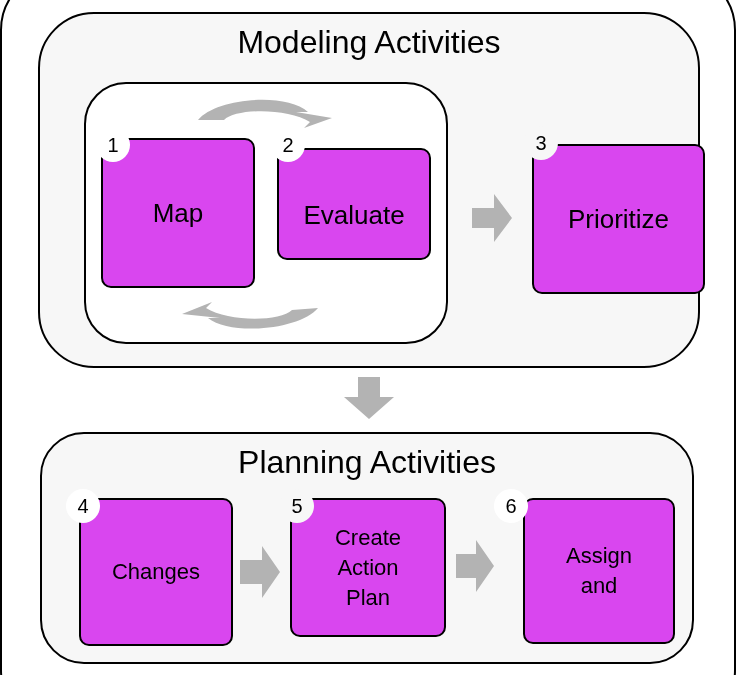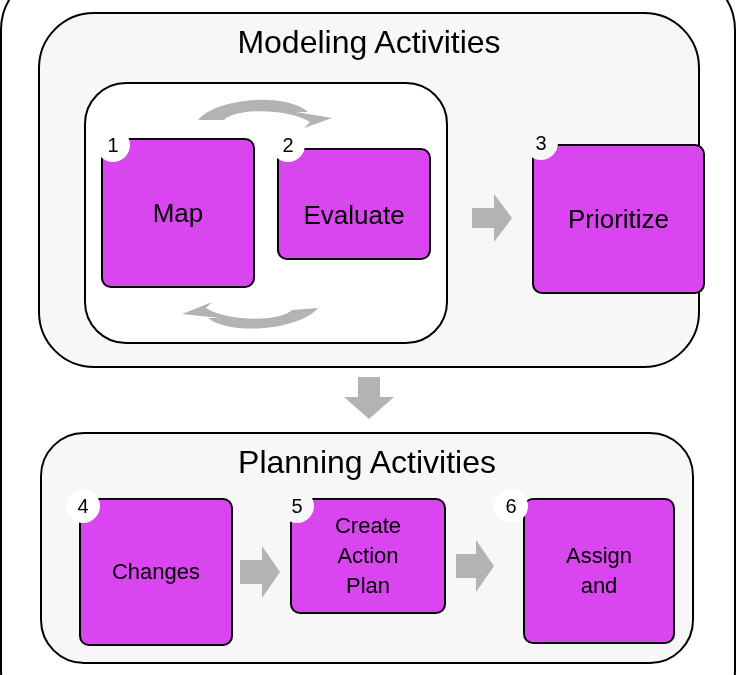--- a/index.html
+++ b/index.html
@@ -64,21 +64,21 @@
 
 <div class="abs step" style="left:79px; top:498px; width:154px; height:148px; flex-direction:column;">
   <span class="step-label small">Changes</span>
 </div>
 <div class="num white" style="left:66px; top:489px;">4</div>
 
 <svg class="arrow" style="left:240px; top:546px;" width="40" height="52" viewBox="0 0 40 52">
   <path d="M0,14 L22,14 L22,0 L40,26 L22,52 L22,38 L0,38 Z" fill="#b3b3b3"></path>
 </svg>
 
-<div class="abs step" style="left:290px; top:498px; width:156px; height:116px; flex-direction:column;">
+<div class="abs step" style="left:290px; top:498px; width:156px; height:139px; flex-direction:column;">
   <span class="step-label small">Create</span>
   <span class="step-label small">Action</span>
   <span class="step-label small">Plan</span>
 </div>
 <div class="num gray" style="left:280px; top:489px;">5</div>
 
 <svg class="arrow" style="left:456px; top:540px;" width="38" height="52" viewBox="0 0 38 52">
   <path d="M0,14 L20,14 L20,0 L38,26 L20,52 L20,38 L0,38 Z" fill="#b3b3b3"></path>
 </svg>
 

